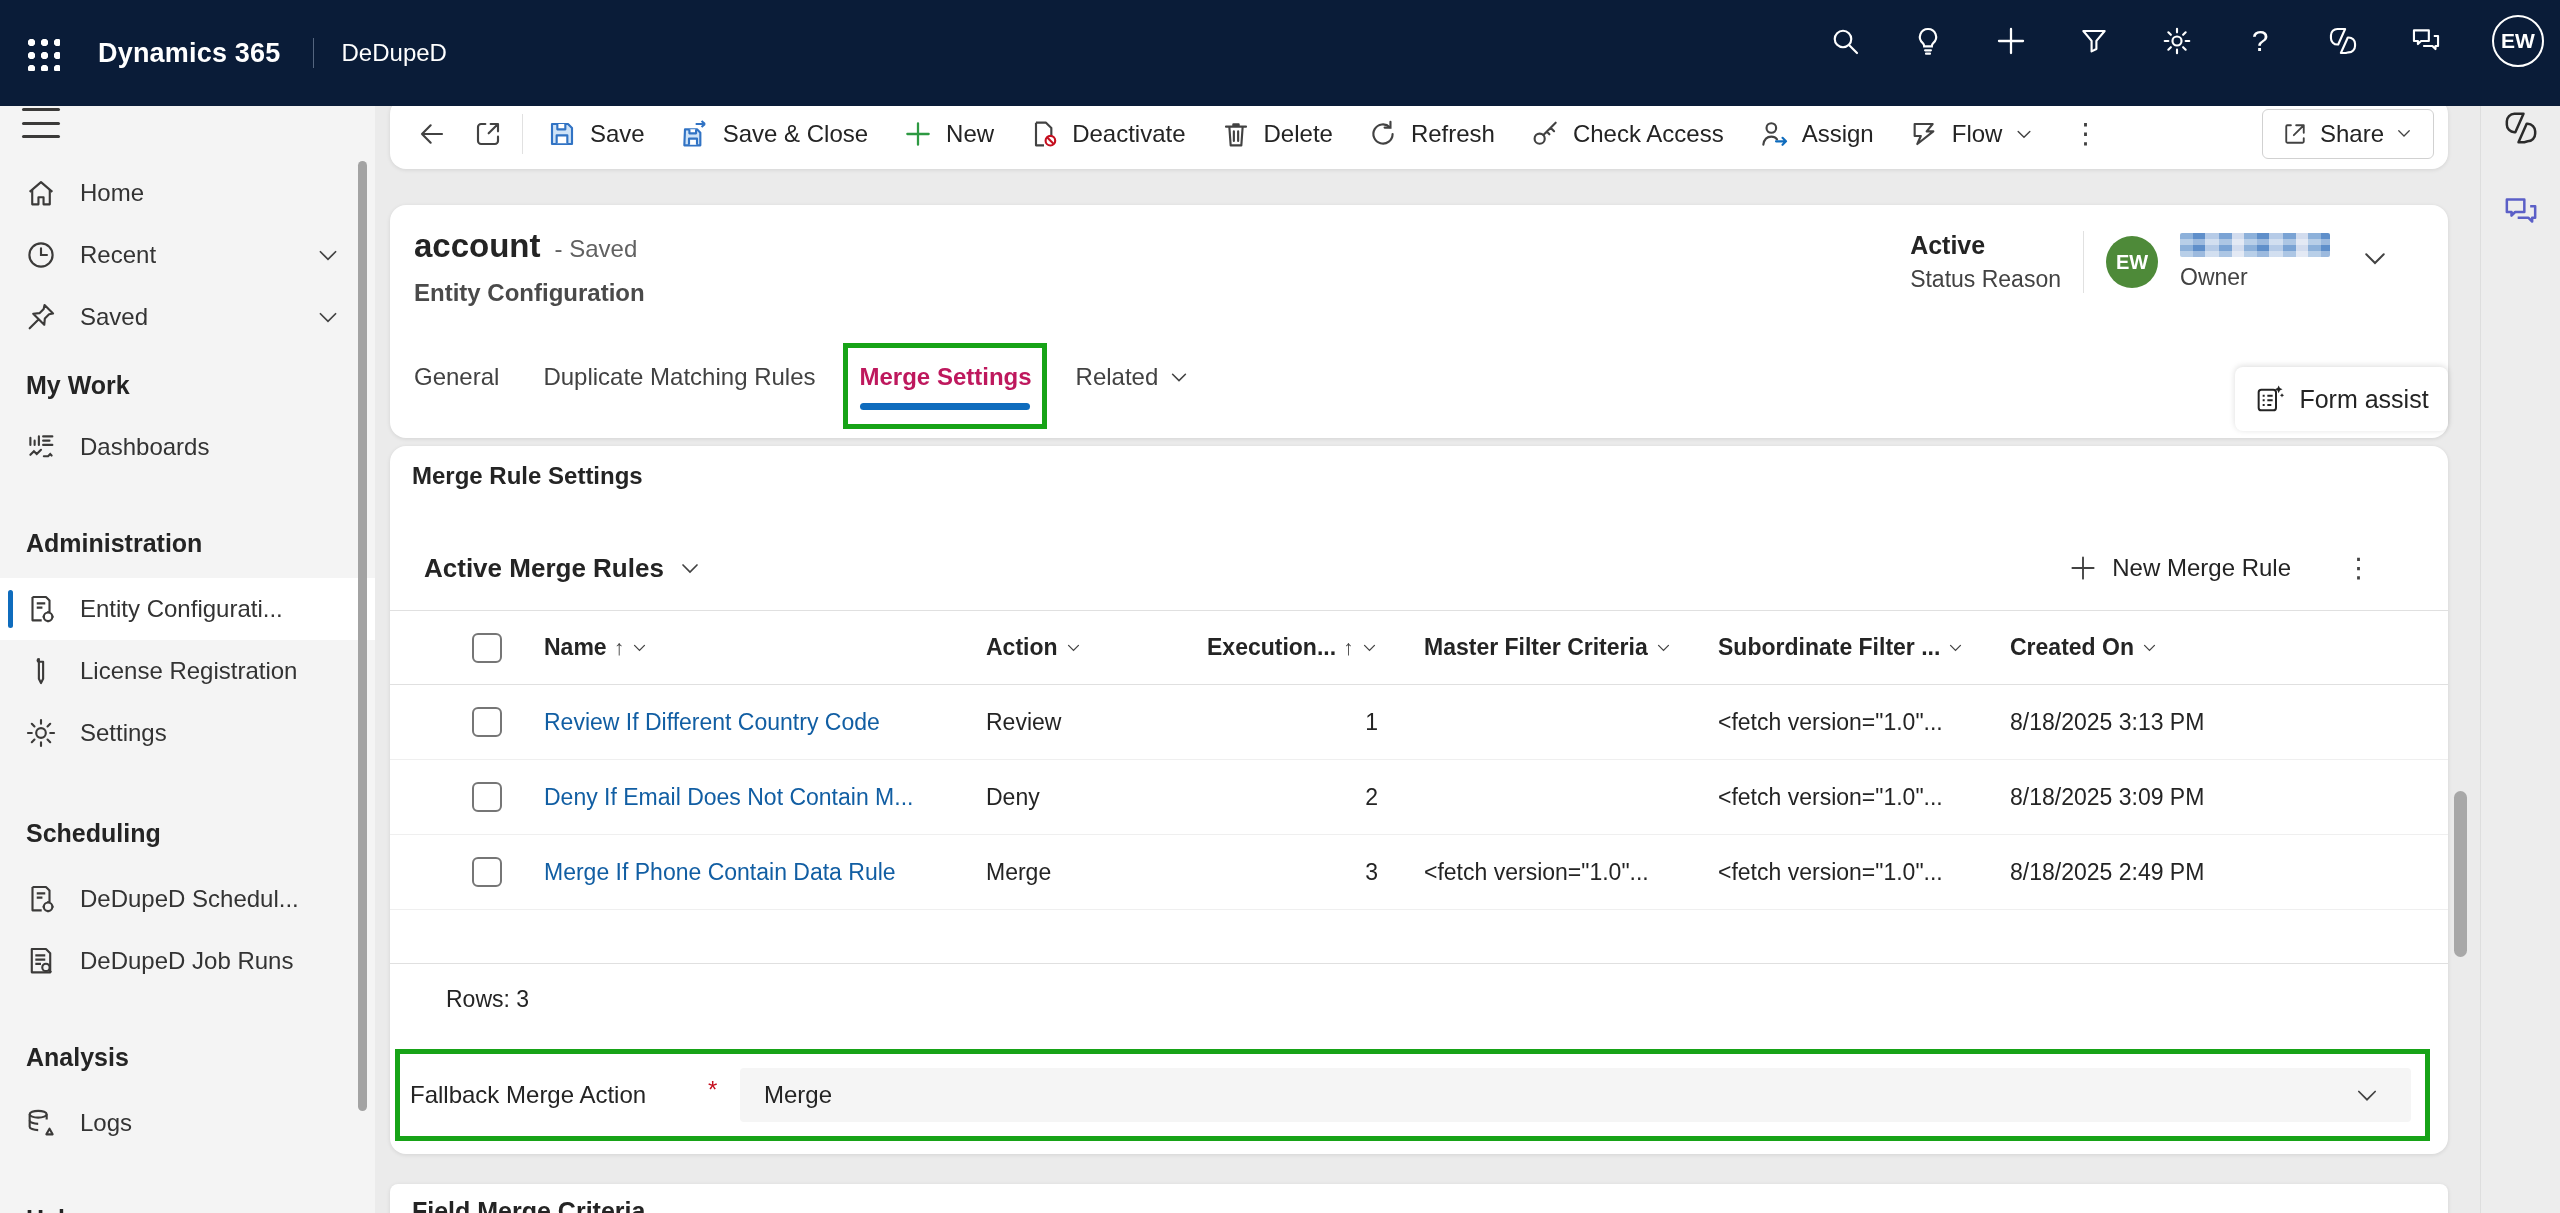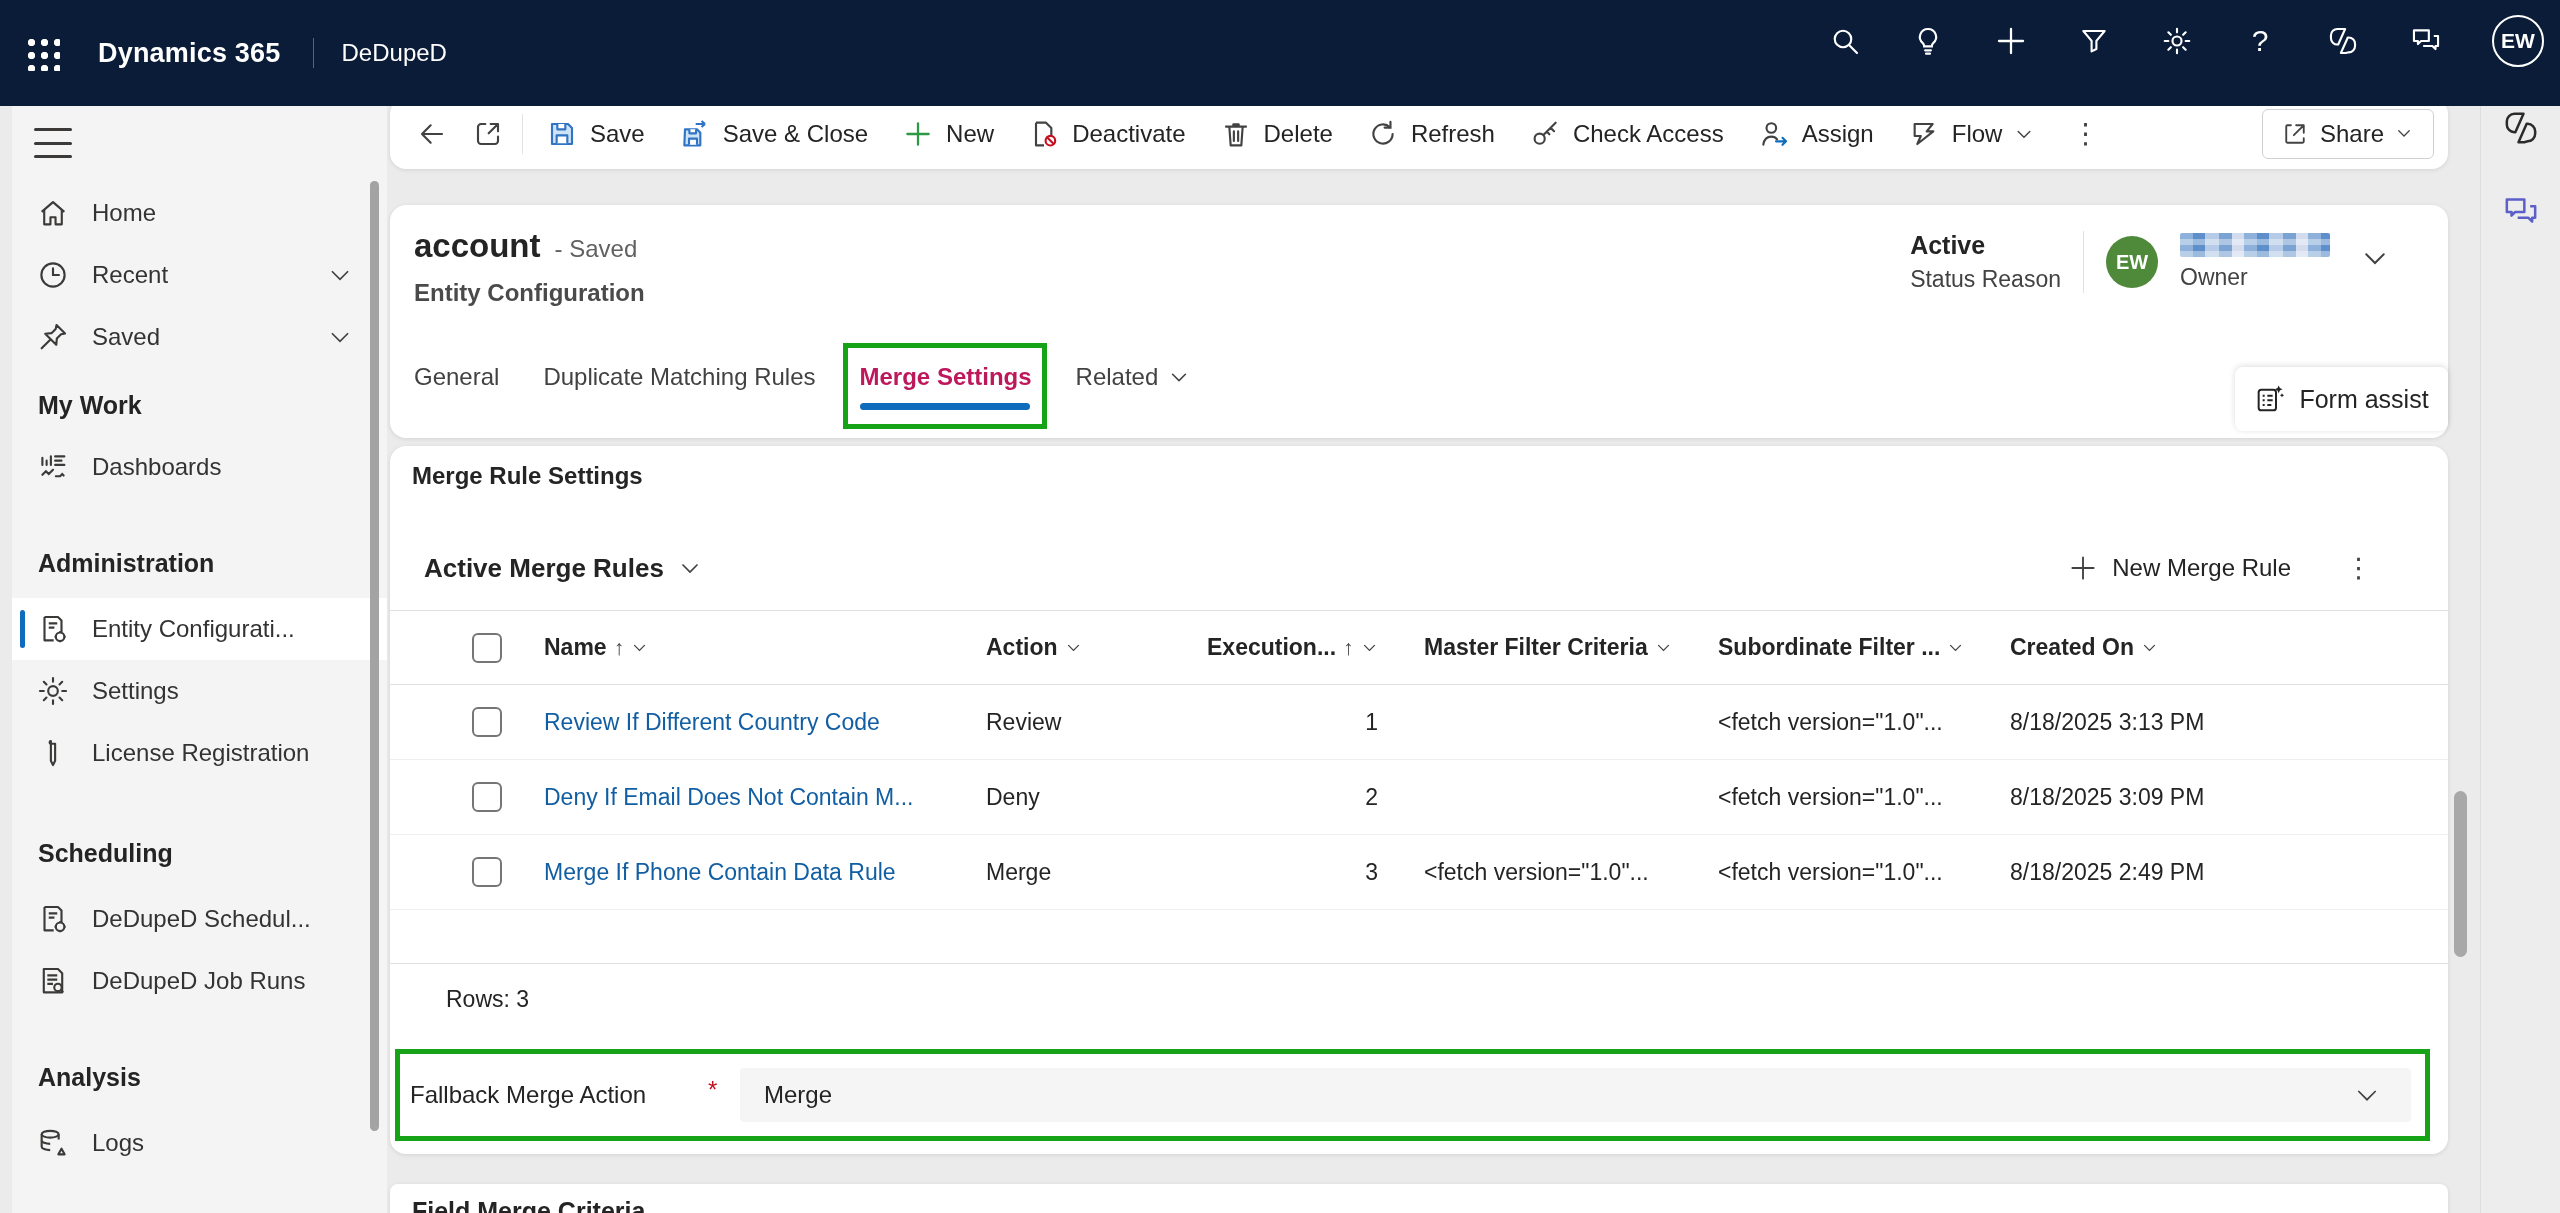--- a/index.html
+++ b/index.html
@@ -14,21 +14,21 @@
     background-size: 13px 13px; background-position: 1px 1px; background-repeat: repeat; cursor:pointer; }
   .tb-app { font-size:27px; font-weight:700; margin-left:38px; letter-spacing:.2px; }
   .tb-divider { width:1px; height:30px; background:#54657f; margin:0 28px 0 32px; }
   .tb-env { font-size:24px; font-weight:400; }
   .tb-icons { position:absolute; right:16px; top:0; height:82px; display:flex; align-items:center; gap:49px; }
   .tb-icon { width:34px; height:34px; color:#fff; cursor:pointer; display:flex; align-items:center; justify-content:center; }
   .tb-q { font-size:30px; font-weight:400; color:#fff; font-family:"Liberation Sans",sans-serif; }
   .tb-avatar { width:52px; height:52px; border:2px solid #fff; border-radius:50%; display:flex; align-items:center; justify-content:center; font-size:21px; font-weight:700; cursor:pointer; }
 
   
-  .sidebar { position:absolute; left:12px; top:82px; width:375px; bottom:0; background:#f4f4f4; z-index:20;margin-top:20px; }
+  .sidebar { position:absolute; left:0; top:82px; width:375px; bottom:0; background:#f4f4f4; z-index:20; }
   .hamburger { margin:26px 0 24px 22px; width:38px; height:30px; display:flex; flex-direction:column; justify-content:space-between; cursor:pointer; }
   .hamburger span { display:block; height:3px; background:#3b3a39; border-radius:2px; }
   .nav-item { position:relative; height:62px; display:flex; align-items:center; cursor:pointer; }
   .nav-item .nico { position:absolute; left:24px; width:34px; height:34px; color:#3b3a39; }
   .nav-item .nlabel { position:absolute; left:80px; font-size:24px; color:#333; white-space:nowrap; overflow:hidden; text-overflow:ellipsis; max-width:255px; }
   .nav-item .nchev { position:absolute; right:34px; color:#424242; }
   .nav-item.selected { background:#fff; }
   .nav-item.selected::before { content:""; position:absolute; left:8px; top:12px; width:5px; height:38px; border-radius:3px; background:#0F6CBD; }
   .nav-header { height:62px; display:flex; align-items:center; padding-left:26px; font-size:25px; font-weight:700; color:#242424; }
   .nav-header.tall { height:70px; }
@@ -249,34 +249,34 @@
           <path d="M6 3.5V20h6.5"></path>
           <path d="M9 8h6M9 11h4"></path>
           <circle cx="17" cy="17.5" r="3"></circle>
           <path d="M17 13.6v1.2M17 20.2v1.2M13.1 17.5h1.2M19.7 17.5h1.2"></path>
         </svg>
       </span>
     <span class="nlabel">Entity Configurati...</span>
   </div>
   <div class="nav-item">
     <span class="nico">
+        <svg viewBox="0 0 24 24" width="34" height="34" fill="none" stroke="currentColor" stroke-width="1.5" stroke-linejoin="round">
+          <path d="M10.5 3.5c-1.2 0-1.2 2 0 2h3v12l-1.5 3-1.5-3v-14Z"></path>
+        </svg>
+      </span>
+    <span class="nlabel">License Registration</span>
+  </div>
+  <div class="nav-item">
+    <span class="nico">
         <svg viewBox="0 0 24 24" width="34" height="34" fill="none" stroke="currentColor" stroke-width="1.5" stroke-linecap="round">
           <circle cx="12" cy="12" r="3.4"></circle>
           <path d="M12 2.8v2.7M12 18.5v2.7M2.8 12h2.7M18.5 12h2.7M5.5 5.5l1.9 1.9M16.6 16.6l1.9 1.9M18.5 5.5l-1.9 1.9M7.4 16.6l-1.9 1.9"></path>
         </svg>
       </span>
     <span class="nlabel">Settings</span>
-  </div>
-  <div class="nav-item">
-    <span class="nico">
-        <svg viewBox="0 0 24 24" width="34" height="34" fill="none" stroke="currentColor" stroke-width="1.5" stroke-linejoin="round">
-          <path d="M10.5 3.5c-1.2 0-1.2 2 0 2h3v12l-1.5 3-1.5-3v-14Z"></path>
-        </svg>
-      </span>
-    <span class="nlabel">License Registration</span>
   </div>
 
   <div class="gap34"></div>
   <div class="nav-header tall">Scheduling</div>
   <div class="nav-item">
     <span class="nico">
         <svg viewBox="0 0 24 24" width="34" height="34" fill="none" stroke="currentColor" stroke-width="1.5" stroke-linejoin="round">
           <path d="M6 3.5h9.5l2.5 2.5v8.5"></path>
           <path d="M6 3.5V20h6.5"></path>
           <path d="M9 8h6M9 11h4"></path>

